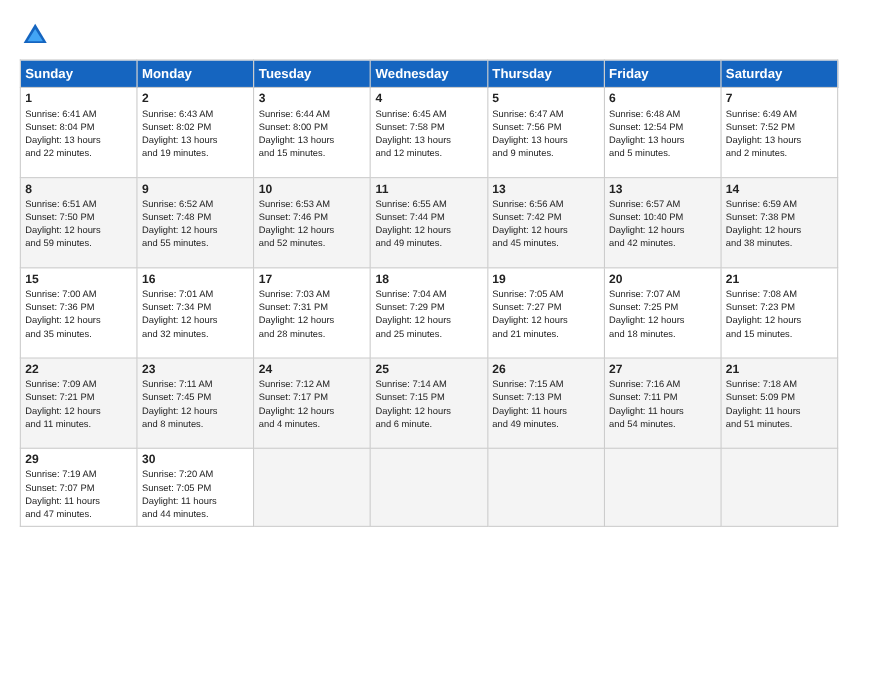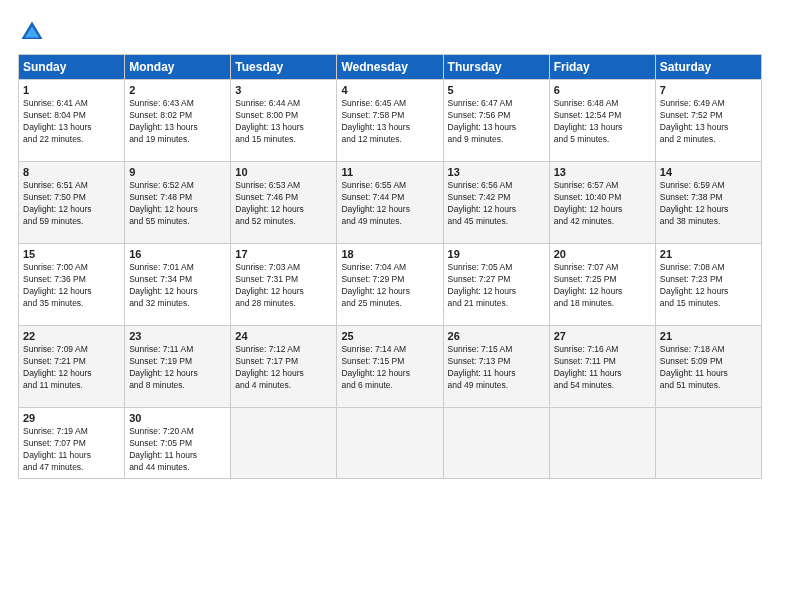--- a/index.html
+++ b/index.html
@@ -337,21 +337,21 @@
               <div>Sunrise: 7:09 AM</div>
               <div>Sunset: 7:21 PM</div>
               <div>Daylight: 12 hours</div>
               <div>and 11 minutes.</div>
             </div>
           </td>
           <td>
             <span class="day-num">23</span>
             <div class="cell-info">
               <div>Sunrise: 7:11 AM</div>
-              <div>Sunset: 7:19 PM</div>
+              <div>Sunset: 7:45 PM</div>
               <div>Daylight: 12 hours</div>
               <div>and 8 minutes.</div>
             </div>
           </td>
           <td>
             <span class="day-num">24</span>
             <div class="cell-info">
               <div>Sunrise: 7:12 AM</div>
               <div>Sunset: 7:17 PM</div>
               <div>Daylight: 12 hours</div>

